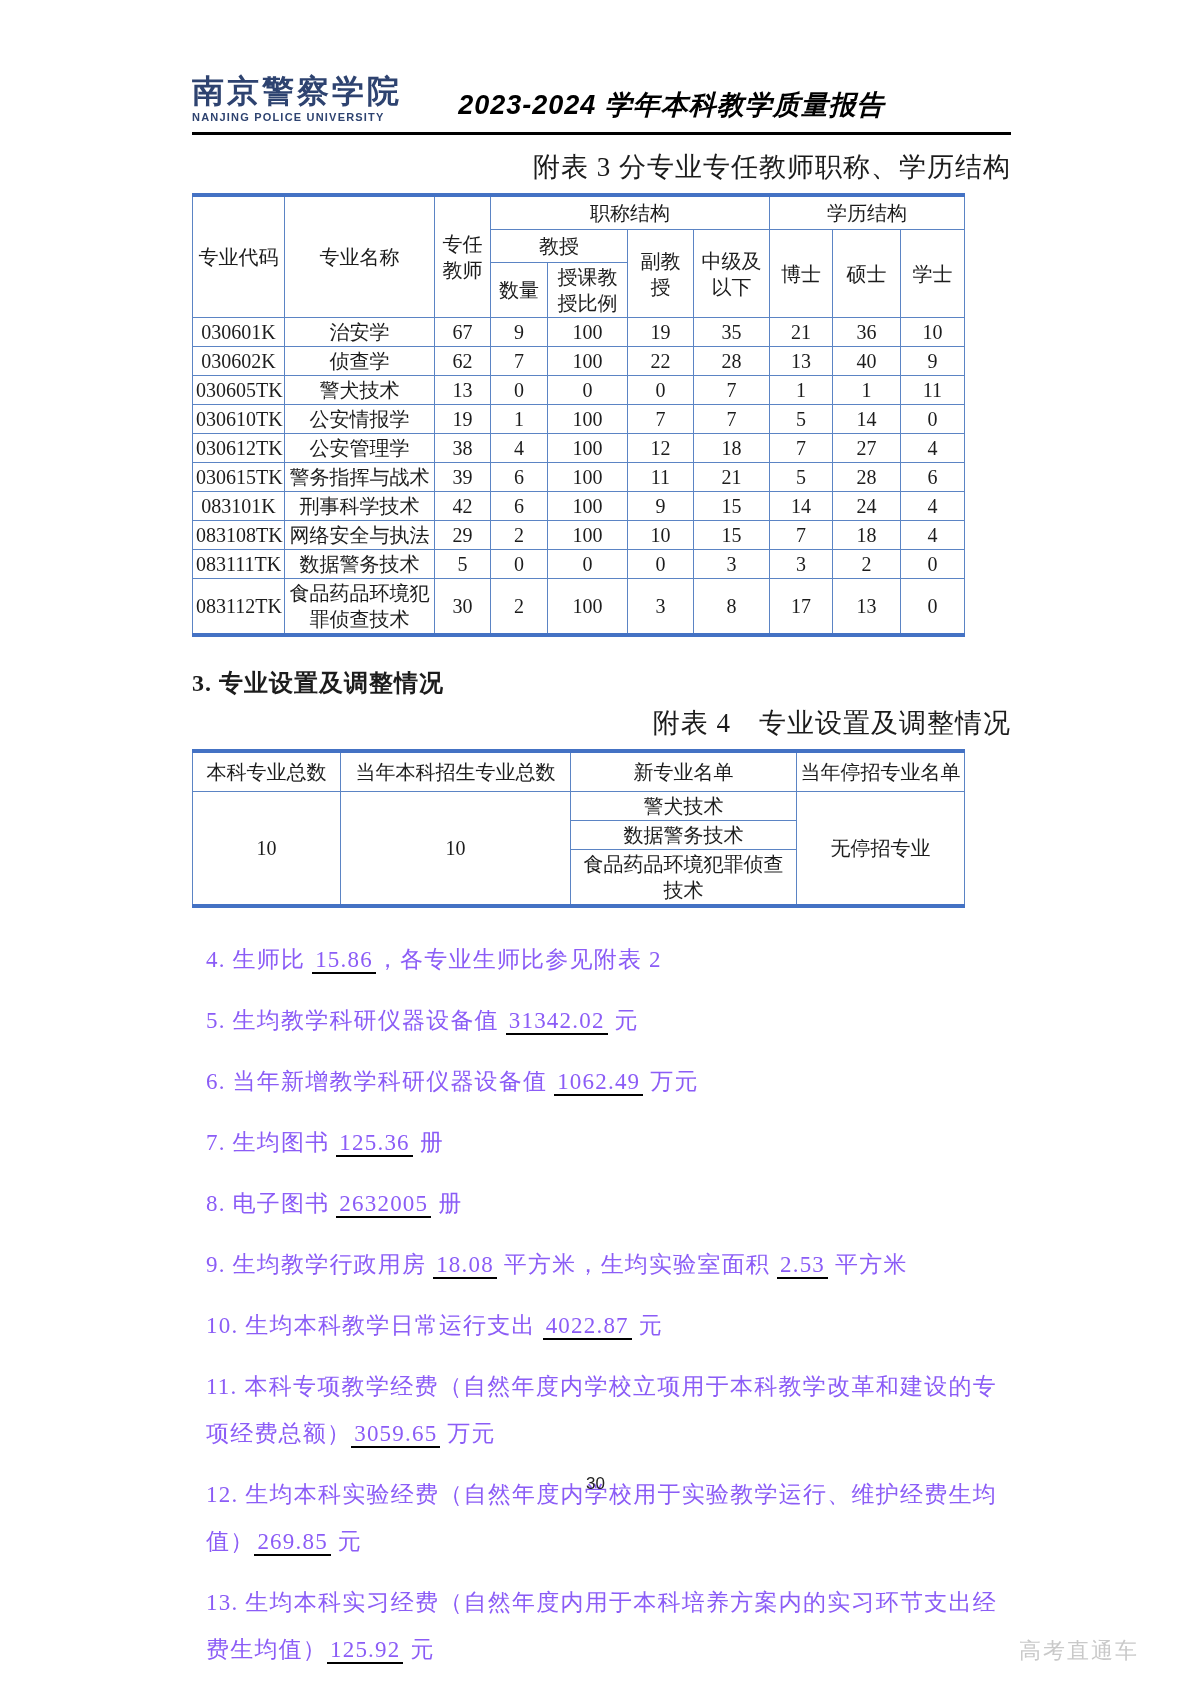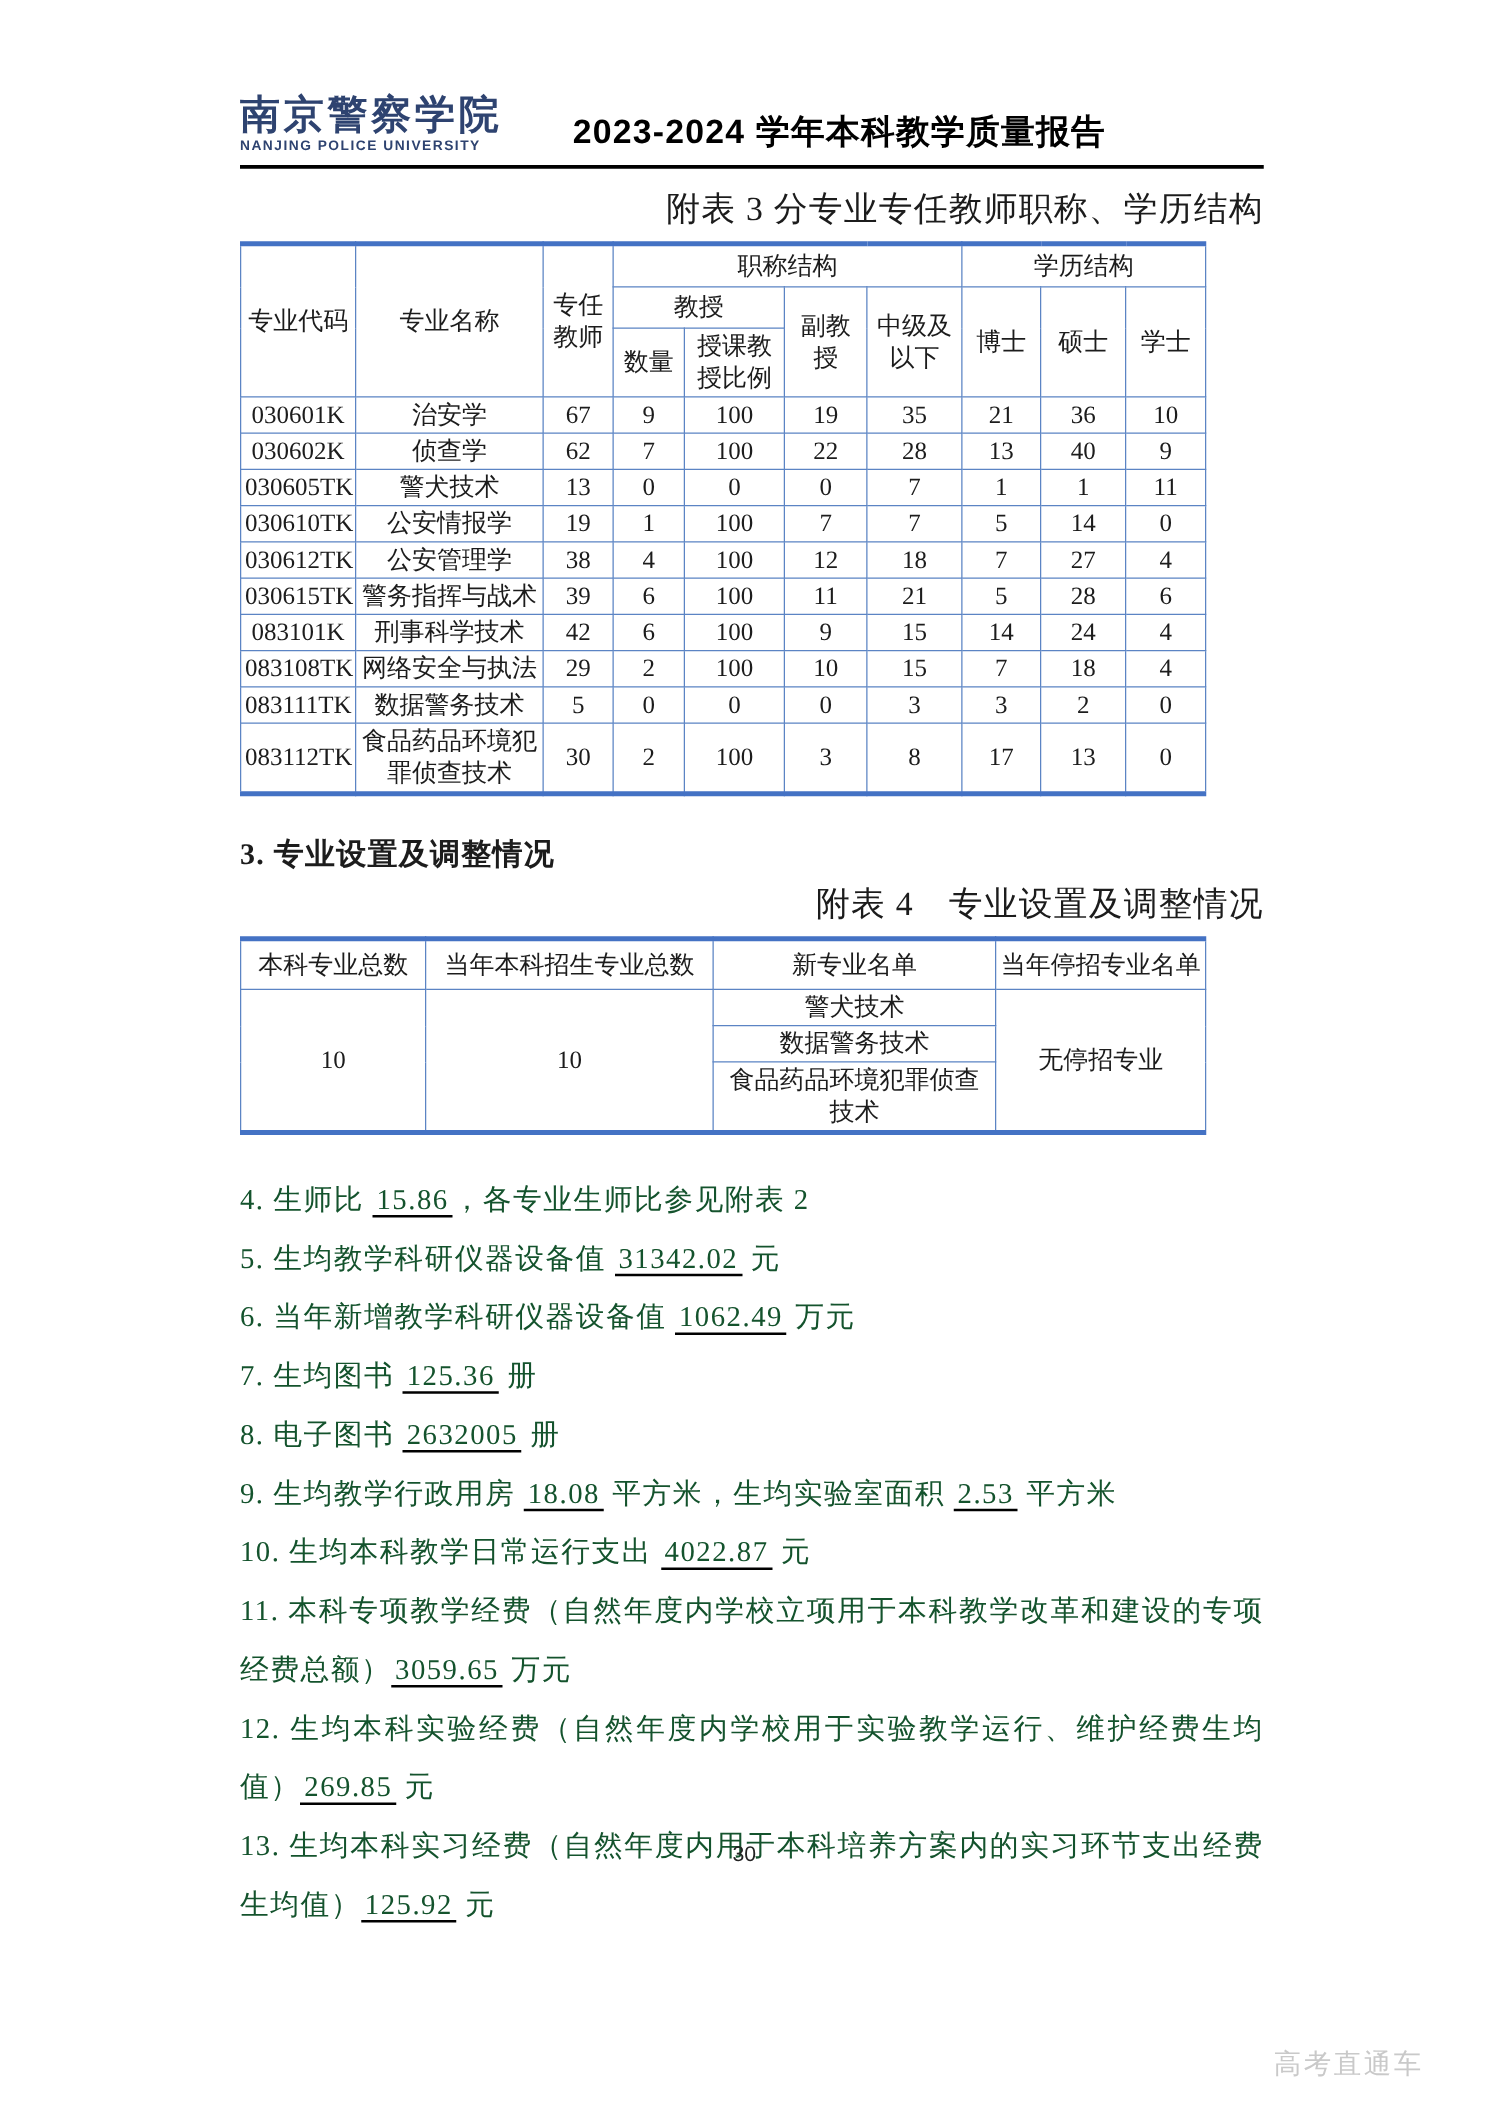--- a/index.html
+++ b/index.html
@@ -20,21 +20,21 @@
   }
   .logo-en {
     font-family:"Liberation Sans", sans-serif;
     font-size:11px; font-weight:700; color:#2e4370;
     letter-spacing:1.2px; margin-top:2px; white-space:nowrap;
   }
   .hdr-title-wrap { flex:1; text-align:center; padding-right:90px; }
   .hdr-title {
     font-family:"Liberation Sans", sans-serif;
     font-size:27px; font-weight:700; color:#000;
-    letter-spacing:1px; white-space:nowrap;
+    letter-spacing:1px; white-space:nowrap;font-style:italic;
   }
   .hdr-rule { border-bottom:3px solid #000; margin-top:9px; }
 
   
   .tbl-title {
     text-align:right; font-size:27px; font-weight:500;
     margin:14px 0 8px 0; letter-spacing:1px;font-family:Liberation Serif, serif;
   }
   .section-heading {
     font-size:24px; font-weight:700; margin:30px 0 6px 0;
@@ -52,22 +52,22 @@
     vertical-align:middle; line-height:1.3; overflow:hidden;
   }
   .blue-table thead td { height:30px;margin-left:16px; }
   .t3 tbody td { height:24px; }
   .t4 thead td { height:36px; }
   .t4 tbody td { height:26px; }
 
   
   .items { margin-top:28px; }
   .item {
-    margin:0; font-size:23px; line-height:47px;
-    letter-spacing:1.2px; text-align:justify; color:#14532d;
+    margin:14px; font-size:23px; line-height:47px;
+    letter-spacing:1.2px; text-align:justify; color:#8b5cf6;
   }
   .item + .item { margin-top:0; }
   .u {
     border-bottom:2px solid #000; padding:0 3px;
     font-family:"Liberation Serif", serif;
   }
 
   
   .page-number {
     position:absolute; left:0; top:1474px; width:100%;

